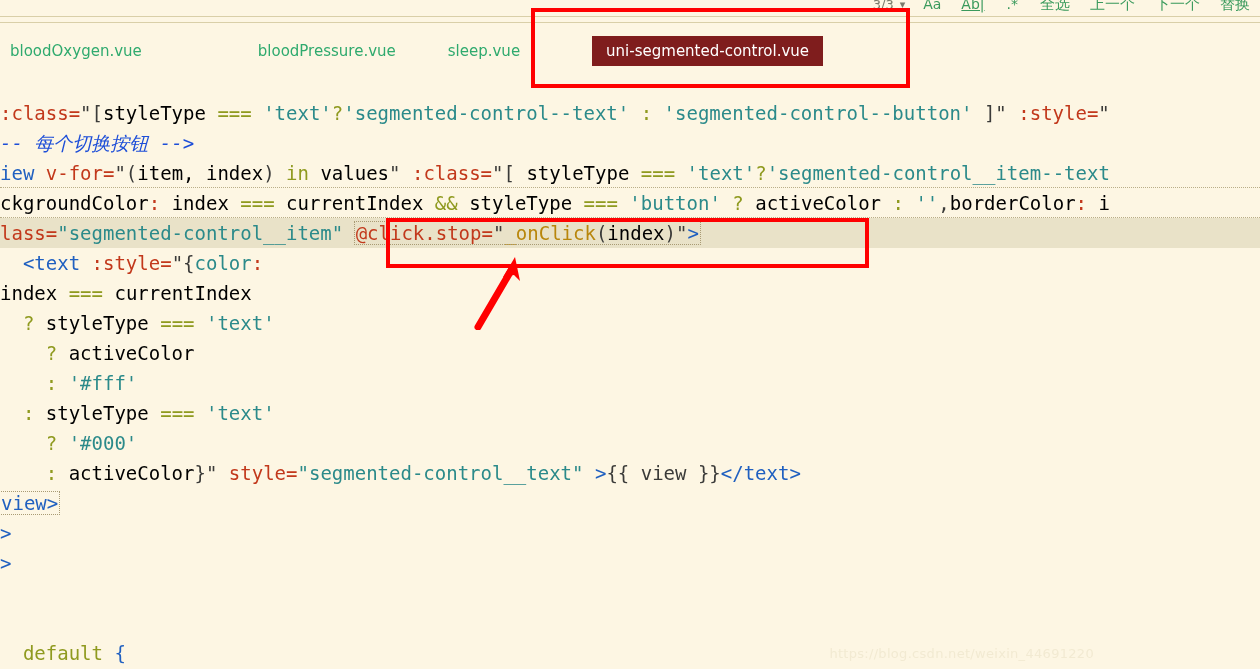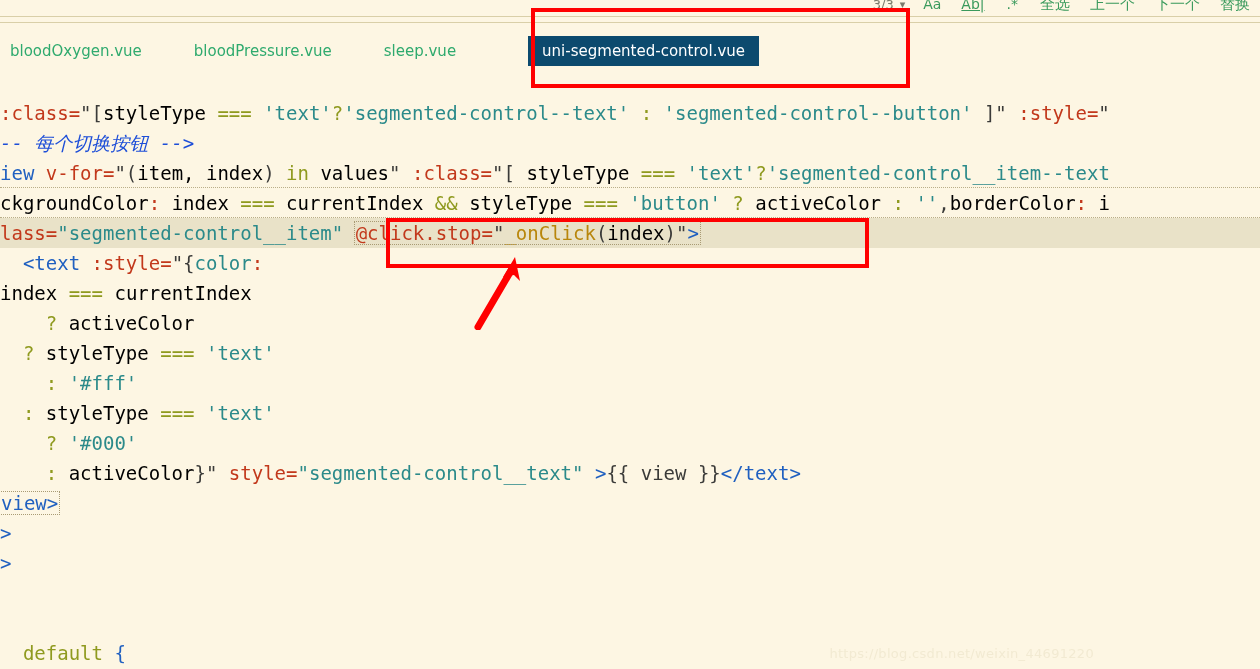--- a/index.html
+++ b/index.html
@@ -61,25 +61,25 @@
     white-space: nowrap;
   }
   .tab {
     font-family: "DejaVu Sans", sans-serif;
     font-size: 15px;
     color: #2faa6e;
     padding: 4px 0;
     margin: 0 0 0 0;
   }
   .tab.t0 { margin-left: 10px; }
-  .tab.t1 { margin-left: 52px; }
+  .tab.t1 { margin-left: 116px; }
   .tab.t2 { margin-left: 52px; }
   .tab.active {
     margin-left: 72px;
-    background: #0c4a6e;
+    background: #7f1d1d;
     color: #ffffff;
     padding: 6px 14px;
   }
 
   
   .editor {
     position: absolute;
     left: 0; top: 98px;
     width: 1260px; height: 571px;
     background: #fdf6e3;
@@ -175,23 +175,23 @@
     <div class="code-line ul"><span class="t-tag">iew</span> <span class="t-attr">v-for=</span><span class="t-punct">"(</span><span class="t-ident">item, index</span><span class="t-punct">)</span> <span class="t-kw">in</span> <span class="t-ident">values</span><span class="t-punct">"</span> <span class="t-attr">:class=</span><span class="t-punct">"[</span> <span class="t-ident">styleType</span> <span class="t-op">===</span> <span class="t-str">'text'</span><span class="t-op">?</span><span class="t-str">'segmented-control__item--text</span></div>
 
     <div class="code-line ul"><span class="t-ident">ckgroundColor</span><span class="t-attr">:</span> <span class="t-ident">index</span> <span class="t-op">===</span> <span class="t-ident">currentIndex</span> <span class="t-op">&amp;&amp;</span> <span class="t-ident">styleType</span> <span class="t-op">===</span> <span class="t-str">'button'</span> <span class="t-op">?</span> <span class="t-ident">activeColor</span> <span class="t-op">:</span> <span class="t-str">''</span><span class="t-punct">,</span><span class="t-ident">borderColor</span><span class="t-attr">:</span> <span class="t-ident">i</span></div>
 
     <div class="code-line hl"><span class="t-attr">lass=</span><span class="t-str">"segmented-control__item"</span> <span class="caret-box"><span class="t-attr">@click.stop=</span><span class="t-punct">"</span><span class="t-fn">_onClick</span><span class="t-punct">(</span><span class="t-ident">index</span><span class="t-punct">)"</span><span class="t-tag">&gt;</span></span></div>
 
     <div class="code-line">  <span class="t-tag">&lt;text</span> <span class="t-attr">:style=</span><span class="t-punct">"{</span><span class="t-str">color</span><span class="t-attr">:</span></div>
 
     <div class="code-line"><span class="t-ident">index</span> <span class="t-op">===</span> <span class="t-ident">currentIndex</span></div>
 
+    <div class="code-line">  <span class="t-op">?</span> <span class="t-ident">styleType</span> <span class="t-op">===</span> <span class="t-str">'text'</span></div>
+
     <div class="code-line">    <span class="t-op">?</span> <span class="t-ident">activeColor</span></div>
-
-    <div class="code-line">  <span class="t-op">?</span> <span class="t-ident">styleType</span> <span class="t-op">===</span> <span class="t-str">'text'</span></div>
 
     <div class="code-line">    <span class="t-op">:</span> <span class="t-str">'#fff'</span></div>
 
     <div class="code-line">  <span class="t-op">:</span> <span class="t-ident">styleType</span> <span class="t-op">===</span> <span class="t-str">'text'</span></div>
 
     <div class="code-line">    <span class="t-op">?</span> <span class="t-str">'#000'</span></div>
 
     <div class="code-line">    <span class="t-op">:</span> <span class="t-ident">activeColor</span><span class="t-punct">}"</span> <span class="t-attr">style=</span><span class="t-str">"segmented-control__text"</span> <span class="t-tag">&gt;</span><span class="t-punct">{{ view }}</span><span class="t-tag">&lt;/text&gt;</span></div>
 
     <div class="code-line"><span class="caret-box"><span class="t-tag">view&gt;</span></span></div>

